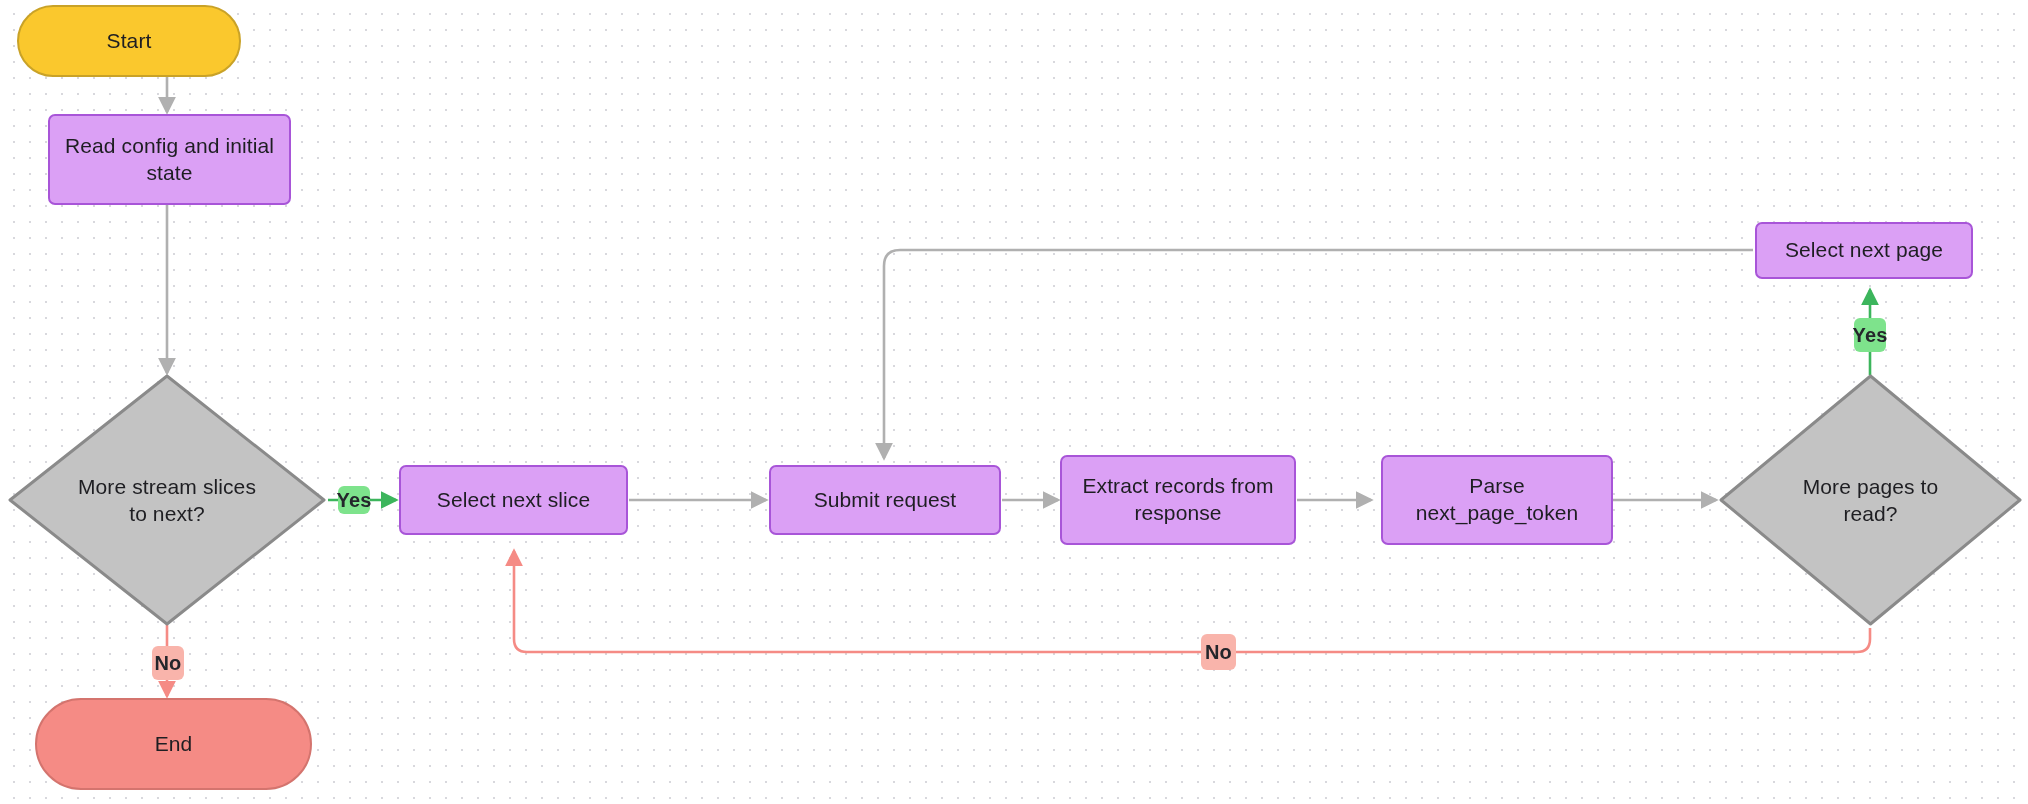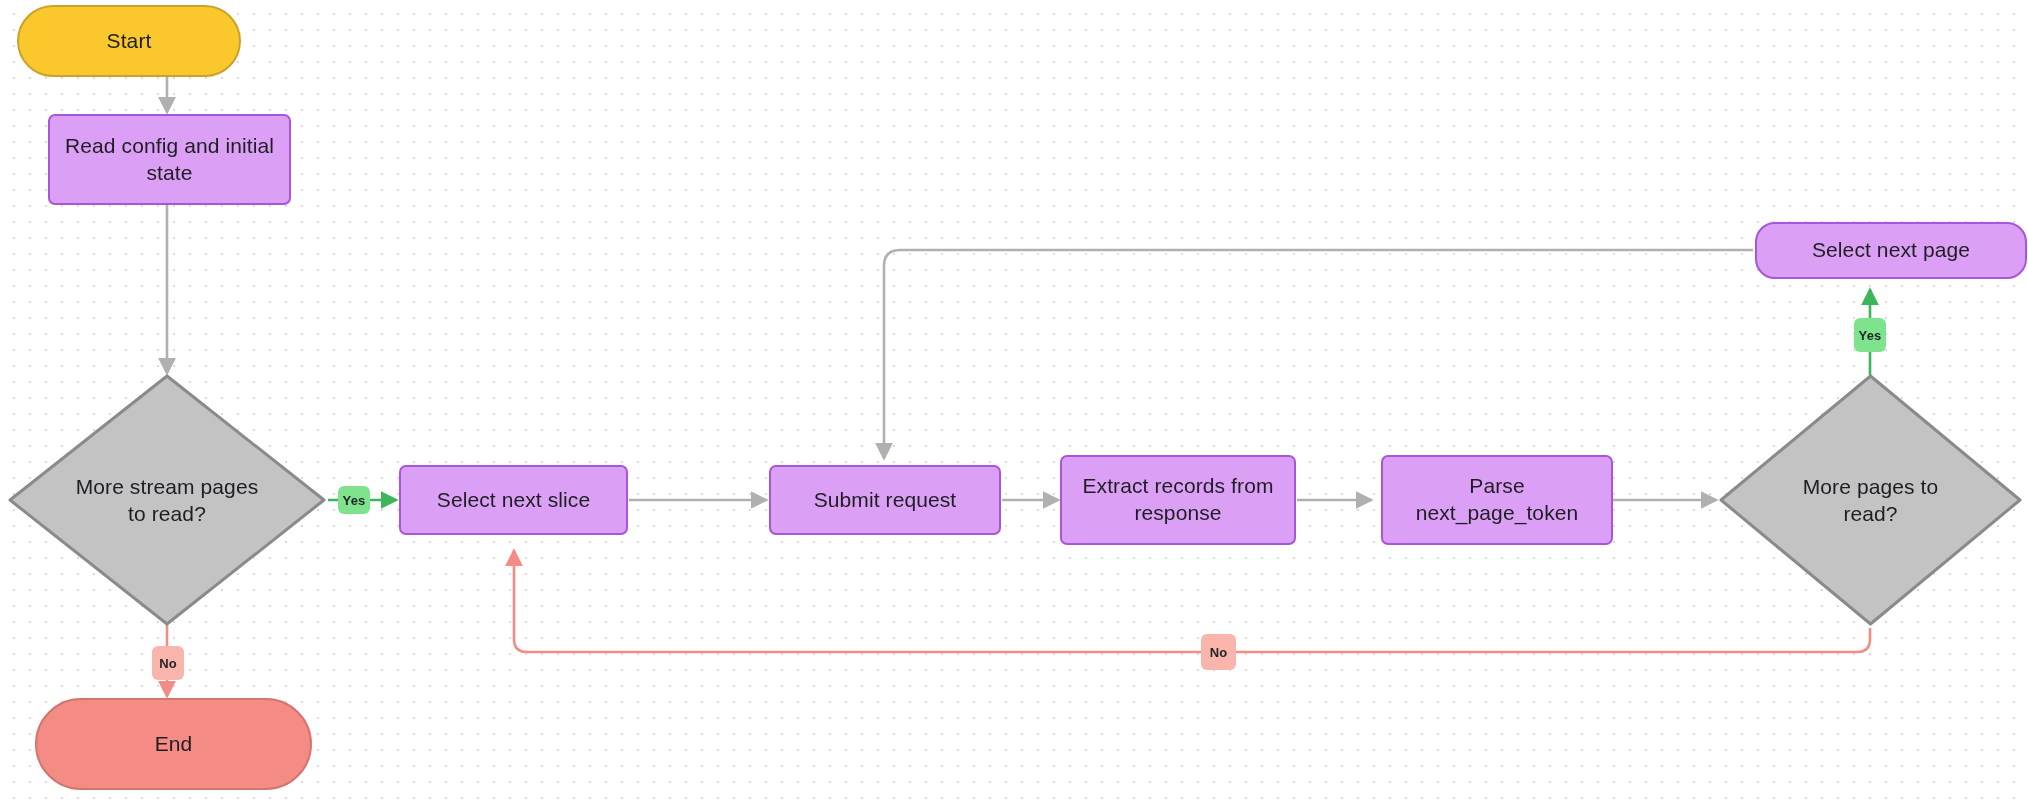--- a/index.html
+++ b/index.html
@@ -69,21 +69,21 @@
     line-height: 1.3;
     color: #1e1e22;
   }
   .edge-badge {
     position: absolute;
     box-sizing: border-box;
     display: flex;
     align-items: center;
     justify-content: center;
     border-radius: 6px;
-    font-size: 13px;
+    font-size: 20px;
     font-weight: 600;
     color: #24262b;
     letter-spacing: 0.2px;
     z-index: 5;
   }
 </style>
 </head>
 <body>
 
 <div id="canvas">
@@ -140,21 +140,21 @@
   </div>
 
   <div class="node node-process" style="left:48px; top:114px; width:243px; height:91px; background:#dba0f5; border-color:#a855d8;">
     <span>Read config and initial state</span>
   </div>
 
   <div class="node node-decision" style="left:7px; top:373px; width:320px; height:254px;">
     <svg class="diamond-svg" viewBox="0 0 320 254" preserveAspectRatio="none">
       <polygon points="160,3 317,127 160,251 3,127" fill="#c3c3c3" stroke="#8a8a8a" stroke-width="3" stroke-linejoin="round"></polygon>
     </svg>
-    <span class="decision-label">More stream pages to read?</span>
+    <span class="decision-label">More stream slices to next?</span>
   </div>
 
   <div class="node node-process" style="left:399px; top:465px; width:229px; height:70px; background:#dba0f5; border-color:#a855d8;">
     <span>Select next slice</span>
   </div>
 
   <div class="node node-terminal" style="left:35px; top:698px; width:277px; height:92px; background:#f58b85; border-color:#d4746e;">
     <span>End</span>
   </div>
 
@@ -170,21 +170,21 @@
     <span>Parse next_page_token</span>
   </div>
 
   <div class="node node-decision" style="left:1718px; top:373px; width:305px; height:254px;">
     <svg class="diamond-svg" viewBox="0 0 305 254" preserveAspectRatio="none">
       <polygon points="152.5,3 302,127 152.5,251 3,127" fill="#c3c3c3" stroke="#8a8a8a" stroke-width="3" stroke-linejoin="round"></polygon>
     </svg>
     <span class="decision-label">More pages to read?</span>
   </div>
 
-  <div class="node node-process" style="left:1755px; top:222px; width:272px; height:57px; background:#dba0f5; border-color:#a855d8;border-radius:20px;">
+  <div class="node node-process" style="left:1755px; top:222px; width:218px; height:57px; background:#dba0f5; border-color:#a855d8;">
     <span>Select next page</span>
   </div>
 
   <div class="edge-badge" style="left:338px; top:486px; width:32px; height:28px; background:#7ee38c;">
     <span>Yes</span>
   </div>
 
   <div class="edge-badge" style="left:152px; top:646px; width:32px; height:34px; background:#f9b4ab;">
     <span>No</span>
   </div>

